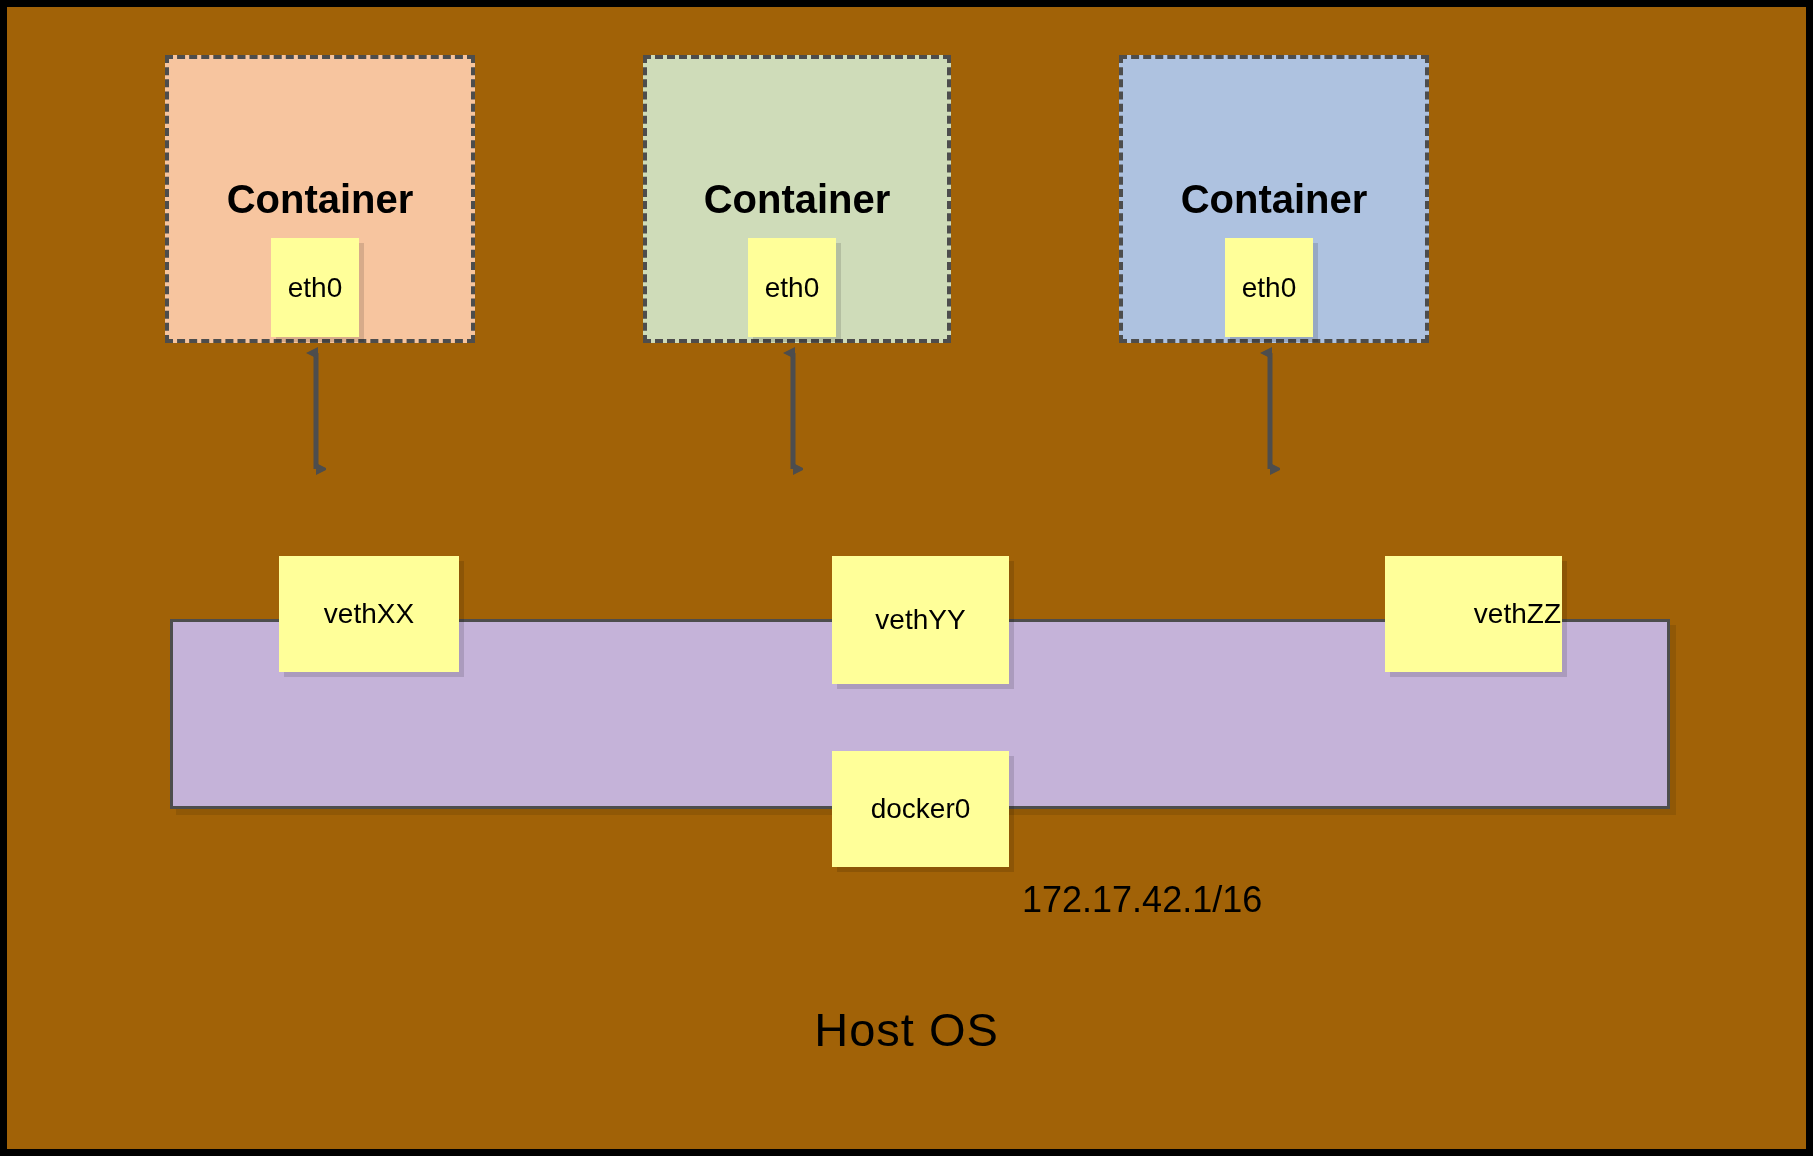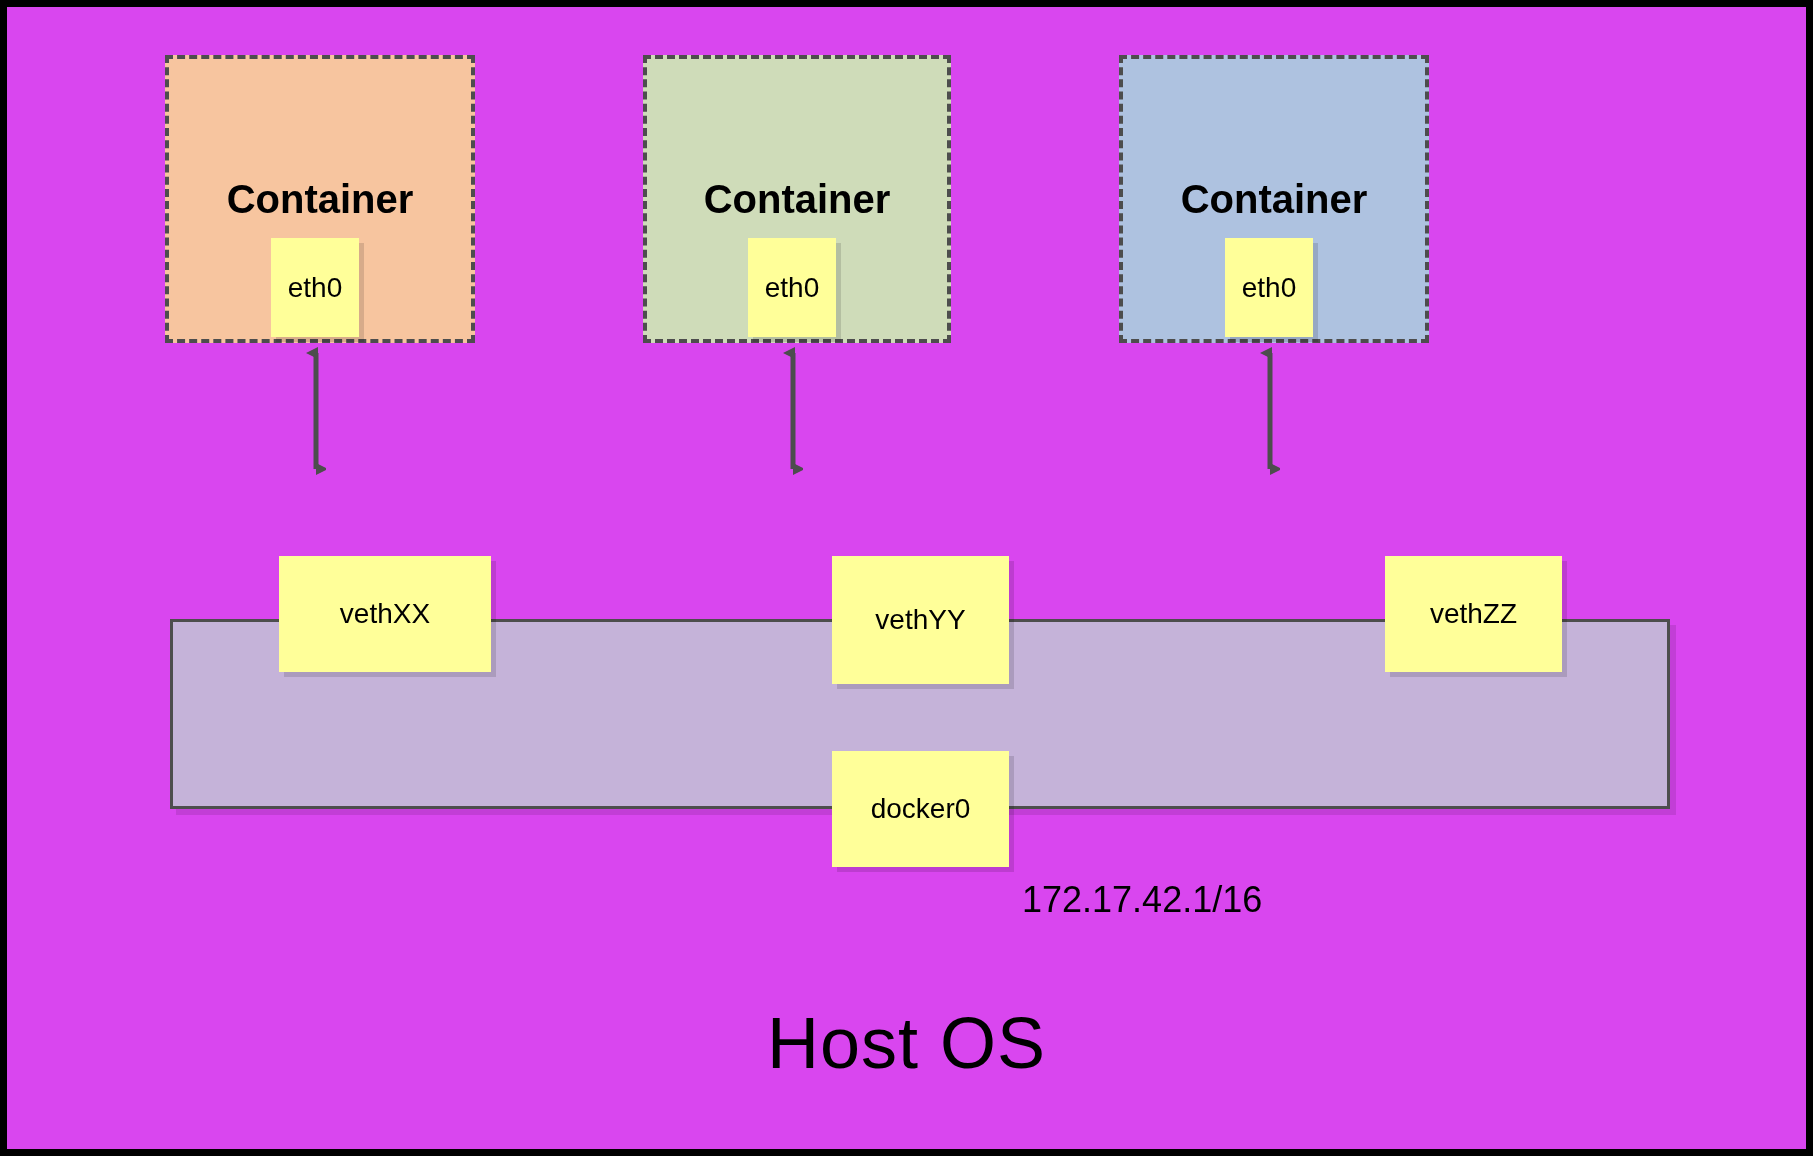--- a/index.html
+++ b/index.html
@@ -8,21 +8,21 @@
     background: #ffffff;
   }
   body {
     font-family: "Liberation Sans", sans-serif;
   }
 
   #canvas {
     position: relative;
     width: 1813px;
     height: 1156px;
-    background: #d946ef;
+    background: #a16207;
     border: 7px solid #000000;
     box-sizing: border-box;
     overflow: hidden;
   }
 
   
   .container-box {
     position: absolute;
     box-sizing: border-box;
     border: 4px dashed #4d4d4d;
@@ -86,21 +86,21 @@
   .free-text {
     position: absolute;
     color: #000000;
     white-space: nowrap;
     margin-top: 40px;
   }
   #ip-label {
     font-size: 36px;
   }
   #host-os-label {
-    font-size: 72px;
+    font-size: 47px;
     font-weight: 400;
     letter-spacing: 1px;
   }
 </style>
 </head>
 <body>
 
 <div id="canvas">
 
   <div class="container-box" style="left:158px; top:48px; width:310px; height:288px; background:#f7c59f;">
@@ -141,29 +141,29 @@
   </svg>
 
   <svg class="arrow-svg" style="left:1243px; top:334px; width:40px; height:140px;" viewBox="0 0 40 140">
     <line x1="20" y1="128" x2="20" y2="12" stroke="#4d4d4d" stroke-width="5" marker-start="url(#ah-down)" marker-end="url(#ah-up)"></line>
   </svg>
 
   <div id="docker-bar" style="left:163px; top:612px; width:1500px; height:190px;">
   </div>
   <div id="docker-bar-label" style="left:163px; top:612px; width:1500px;">docker0</div>
 
-  <div class="ybox" style="left:272px; top:549px; width:212px; height:116px;">
+  <div class="ybox" style="left:272px; top:549px; width:180px; height:116px;">
     <span>vethXX</span>
   </div>
 
   <div class="ybox" style="left:825px; top:549px; width:177px; height:128px;">
     <span>vethYY</span>
   </div>
 
-  <div class="ybox" style="left:1378px; top:549px; width:177px; height:116px;">
+  <div class="ybox" style="left:1378px; top:549px; width:177px; height:116px;justify-content:flex-end;">
     <span>vethZZ</span>
   </div>
 
   <div class="ybox" style="left:825px; top:744px; width:177px; height:116px;">
     <span>docker0</span>
   </div>
 
   <div class="free-text" id="ip-label" style="left:1015px; top:832px;">172.17.42.1/16</div>
 
   <div class="free-text" id="host-os-label" style="left:0; top:955px; width:1799px; text-align:center;">Host OS</div>

